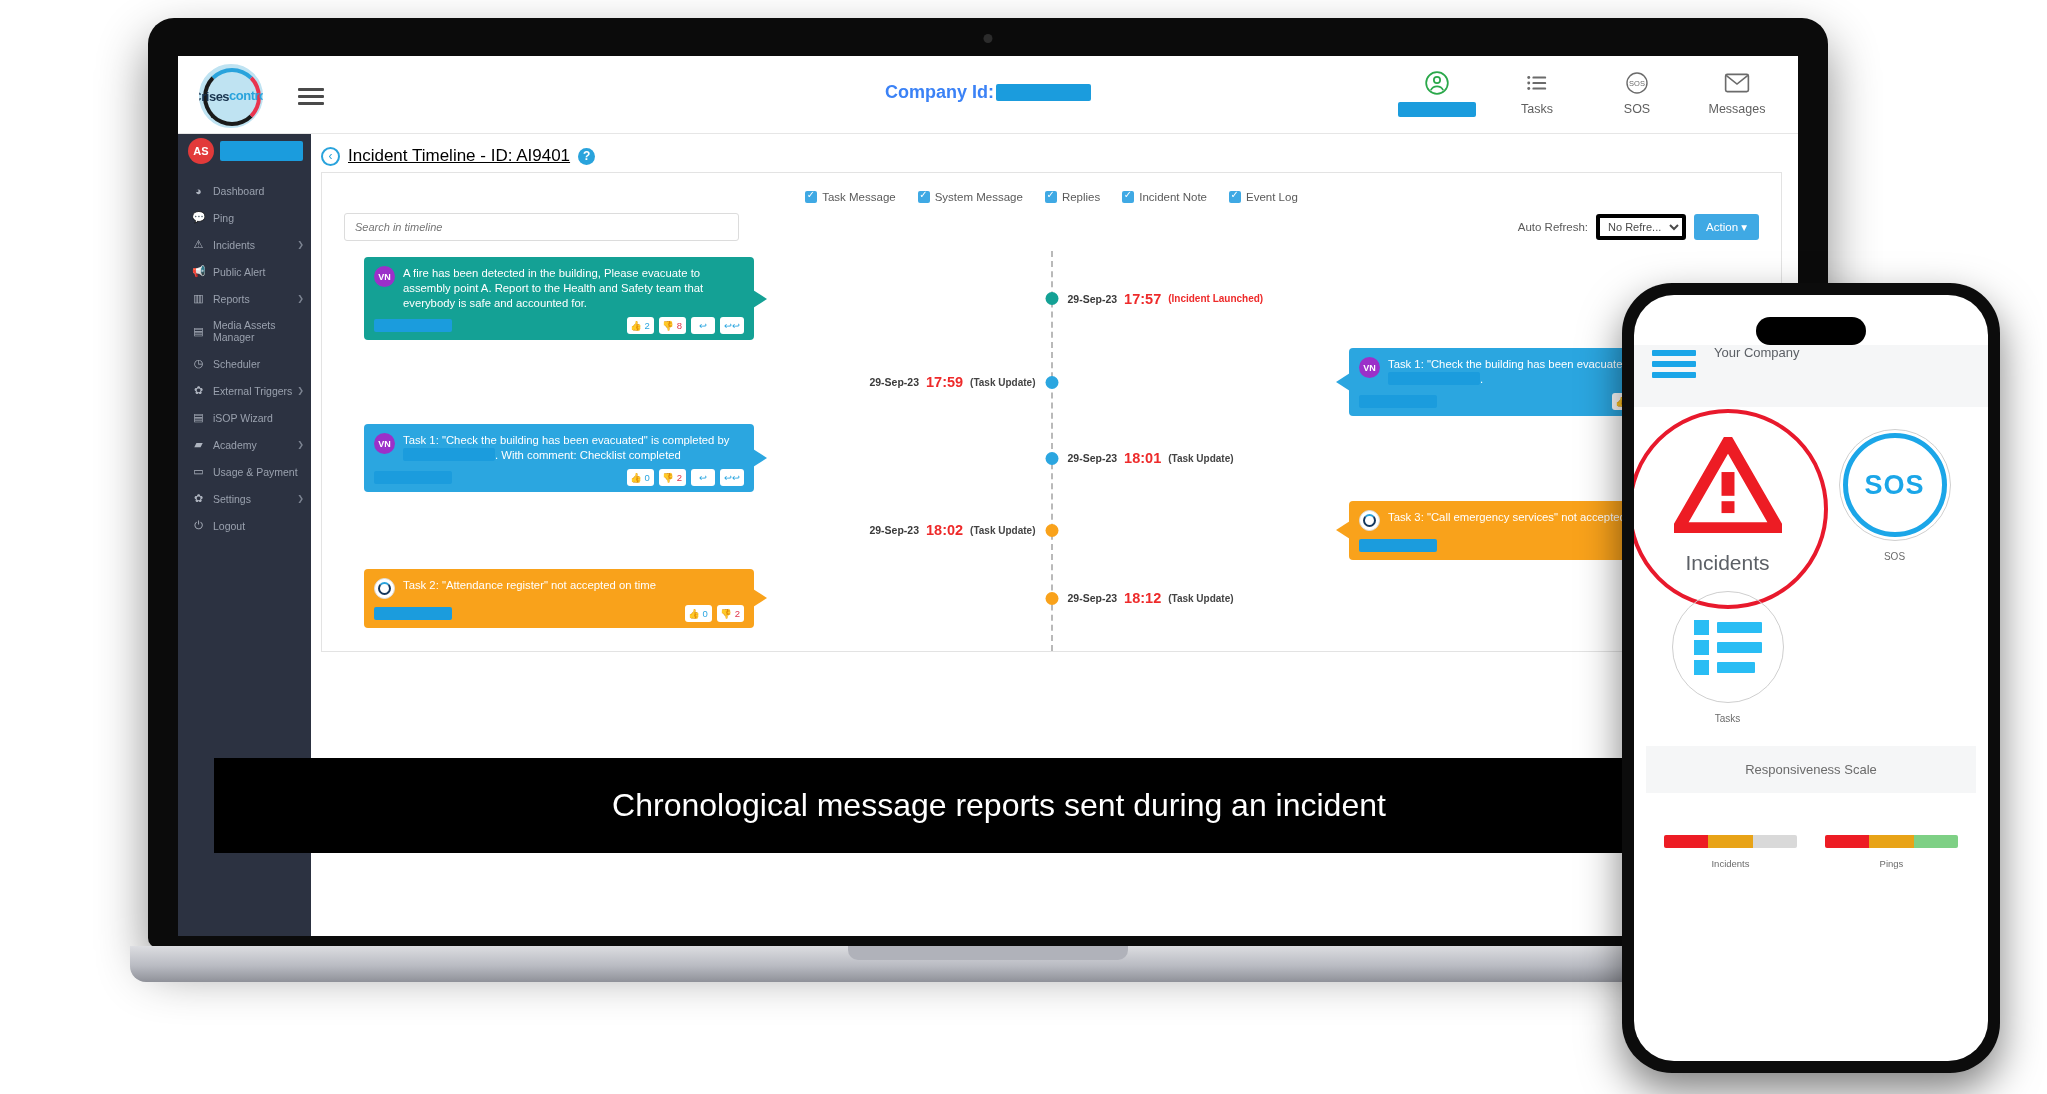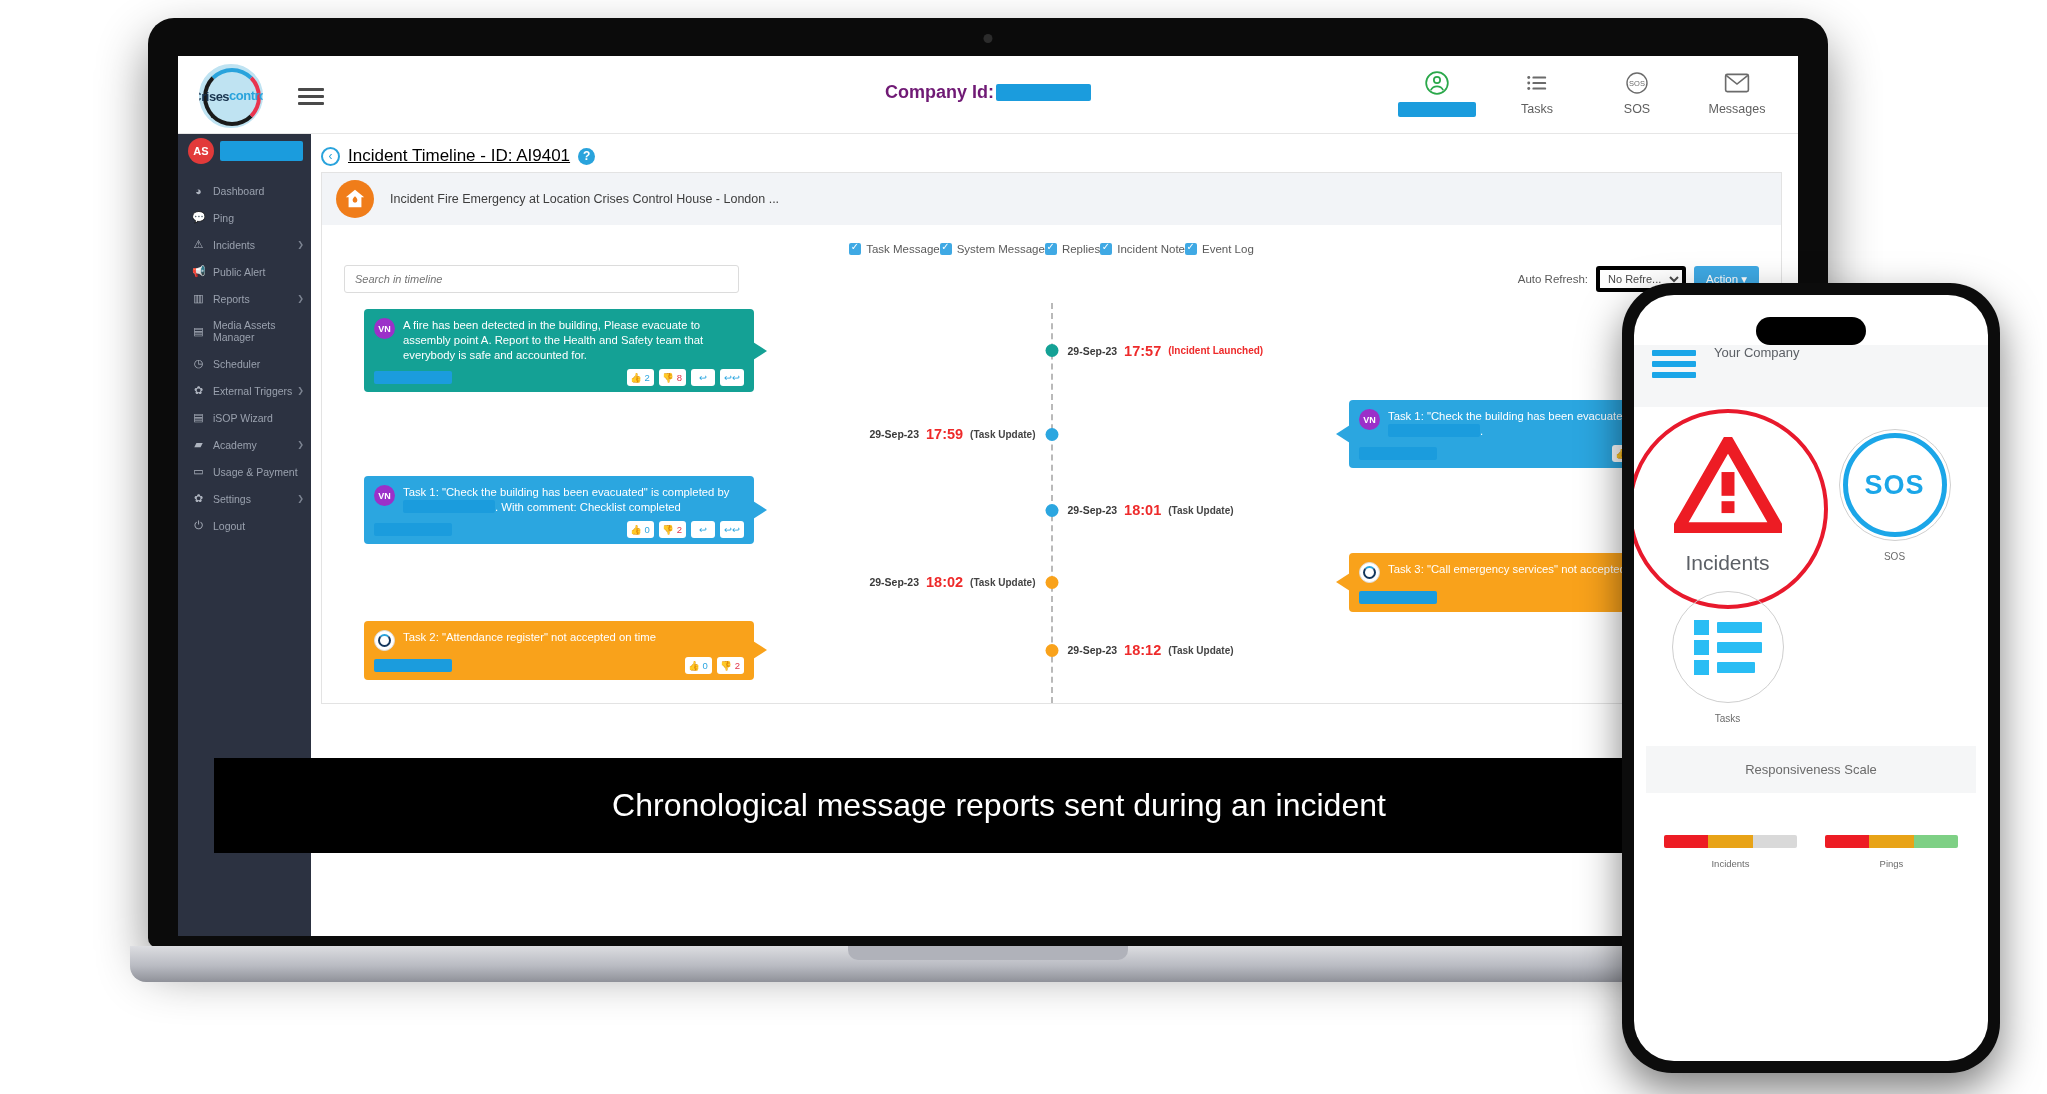--- a/index.html
+++ b/index.html
@@ -44,21 +44,21 @@
     position:relative; overflow:hidden;
   }
   .logo-ring { position:absolute; left:4px; top:4px; width:58px; height:58px; border-radius:50%;
     border:4px solid #1a1a1a; border-top-color:#29a3dc; border-right-color:#e8344e; }
   .logo-t1 { font-size:13px; font-weight:bold; color:#19344f; line-height:11px; letter-spacing:-.5px; z-index:2;}
   .logo-t2 { font-size:13px; font-weight:bold; color:#29a3dc; line-height:12px; letter-spacing:-.5px; z-index:2;}
   .hamburger { position:absolute; left:120px; top:28px; width:26px; cursor:pointer; }
   .hamburger span { display:block; height:3px; background:#4a4a4a; margin:4px 0; border-radius:1px; }
   .company-id {
     position:absolute; left:50%; top:26px; transform:translateX(-50%);
-    font-size:18px; font-weight:bold; color:#701a75; white-space:nowrap;
+    font-size:18px; font-weight:bold; color:#3b82f6; white-space:nowrap;
     display:flex; align-items:center; gap:0px;
   }
   .redact { background:#1b9cdd; display:inline-block; height:17px; border-radius:2px; }
 
   .top-right { position:absolute; right:22px; top:12px; display:flex; gap:22px; }
   .tr-item { width:78px; text-align:center; font-size:12px; color:#6b6b6b; cursor:pointer; }
   .tr-ico { height:30px; display:flex; align-items:center; justify-content:center; margin-bottom:4px; }
   .tr-label { font-size:12.5px; color:#5f5f5f; }
   .tr-redact { background:#1b9cdd; height:15px; border-radius:2px; width:78px; }
 
@@ -81,21 +81,21 @@
   .page-title { font-size:17px; color:#000000;text-decoration:underline; }
   .help-btn { width:17px; height:17px; border-radius:50%; background:#29a3dc; color:#fff;
     font-size:12px; font-weight:bold; display:flex; align-items:center; justify-content:center; cursor:pointer;}
 
   .panel { margin:0 16px 0 10px; border:1px solid #e3e3e3; background:#fff; }
   .incident-bar { display:flex; align-items:center; gap:16px; background:#f2f4f7; padding:7px 14px; }
   .inc-ico { width:38px; height:38px; border-radius:50%; background:#f07d1a;
     display:flex; align-items:center; justify-content:center; flex:none; }
   .inc-text { font-size:12.5px; color:#3d3d3d; }
 
-  .filters { display:flex; justify-content:center; padding:18px 0 6px; }
+  .filters { display:flex; justify-content:center; gap:22px; padding:18px 0 6px; }
   .filt { display:flex; align-items:center; gap:5px; font-size:11.5px; color:#5a5a5a; cursor:pointer;}
   .cb { width:12px; height:12px; border-radius:2px; background:#3fa9e4; position:relative; flex:none;}
   .cb::after { content:"✓"; position:absolute; left:1.5px; top:-2px; color:#fff; font-size:10px; }
 
   .toolbar { display:flex; align-items:center; padding:4px 22px 10px 22px; }
   .search-in { width:395px; height:28px; border:1px solid #dcdcdc; border-radius:3px;
     padding:0 10px; font-size:11px; font-style:italic; color:#9a9a9a; font-family:"Liberation Sans",sans-serif;}
   .tb-right { margin-left:auto; display:flex; align-items:center; gap:8px; }
   .tb-lbl { font-size:11.5px; color:#5a5a5a; }
   .tb-sel { height:26px; border:4px solid #000000; border-radius:3px; background:#fff;
@@ -335,29 +335,20 @@
 
         <div class="content">
 
           <div class="page-head">
             <div class="back-btn">‹</div>
             <div class="page-title">Incident Timeline - ID: AI9401</div>
             <div class="help-btn">?</div>
           </div>
 
           <div class="panel">
-            <div class="incident-bar">
-              <div class="inc-ico">
-                <svg width="22" height="22" viewBox="0 0 24 24" fill="#fff">
-                  <path d="M12 2 2 10h3v11h14V10h3z"></path>
-                  <path d="M12 9c1.6 1.7 2.6 3 2.6 4.4A2.6 2.6 0 0 1 12 16a2.6 2.6 0 0 1-2.6-2.6C9.4 12 10.4 10.7 12 9z" fill="#f07d1a"></path>
-                </svg>
-              </div>
-              <div class="inc-text">Incident Fire Emergency at Location Crises Control House - London ...</div>
-            </div>
 
             <div class="filters" id="filters">
                 <label class="filt">
                   <span class="cb"></span>
                   <span>Task Message</span>
                 </label>
                 <label class="filt">
                   <span class="cb"></span>
                   <span>System Message</span>
                 </label>

